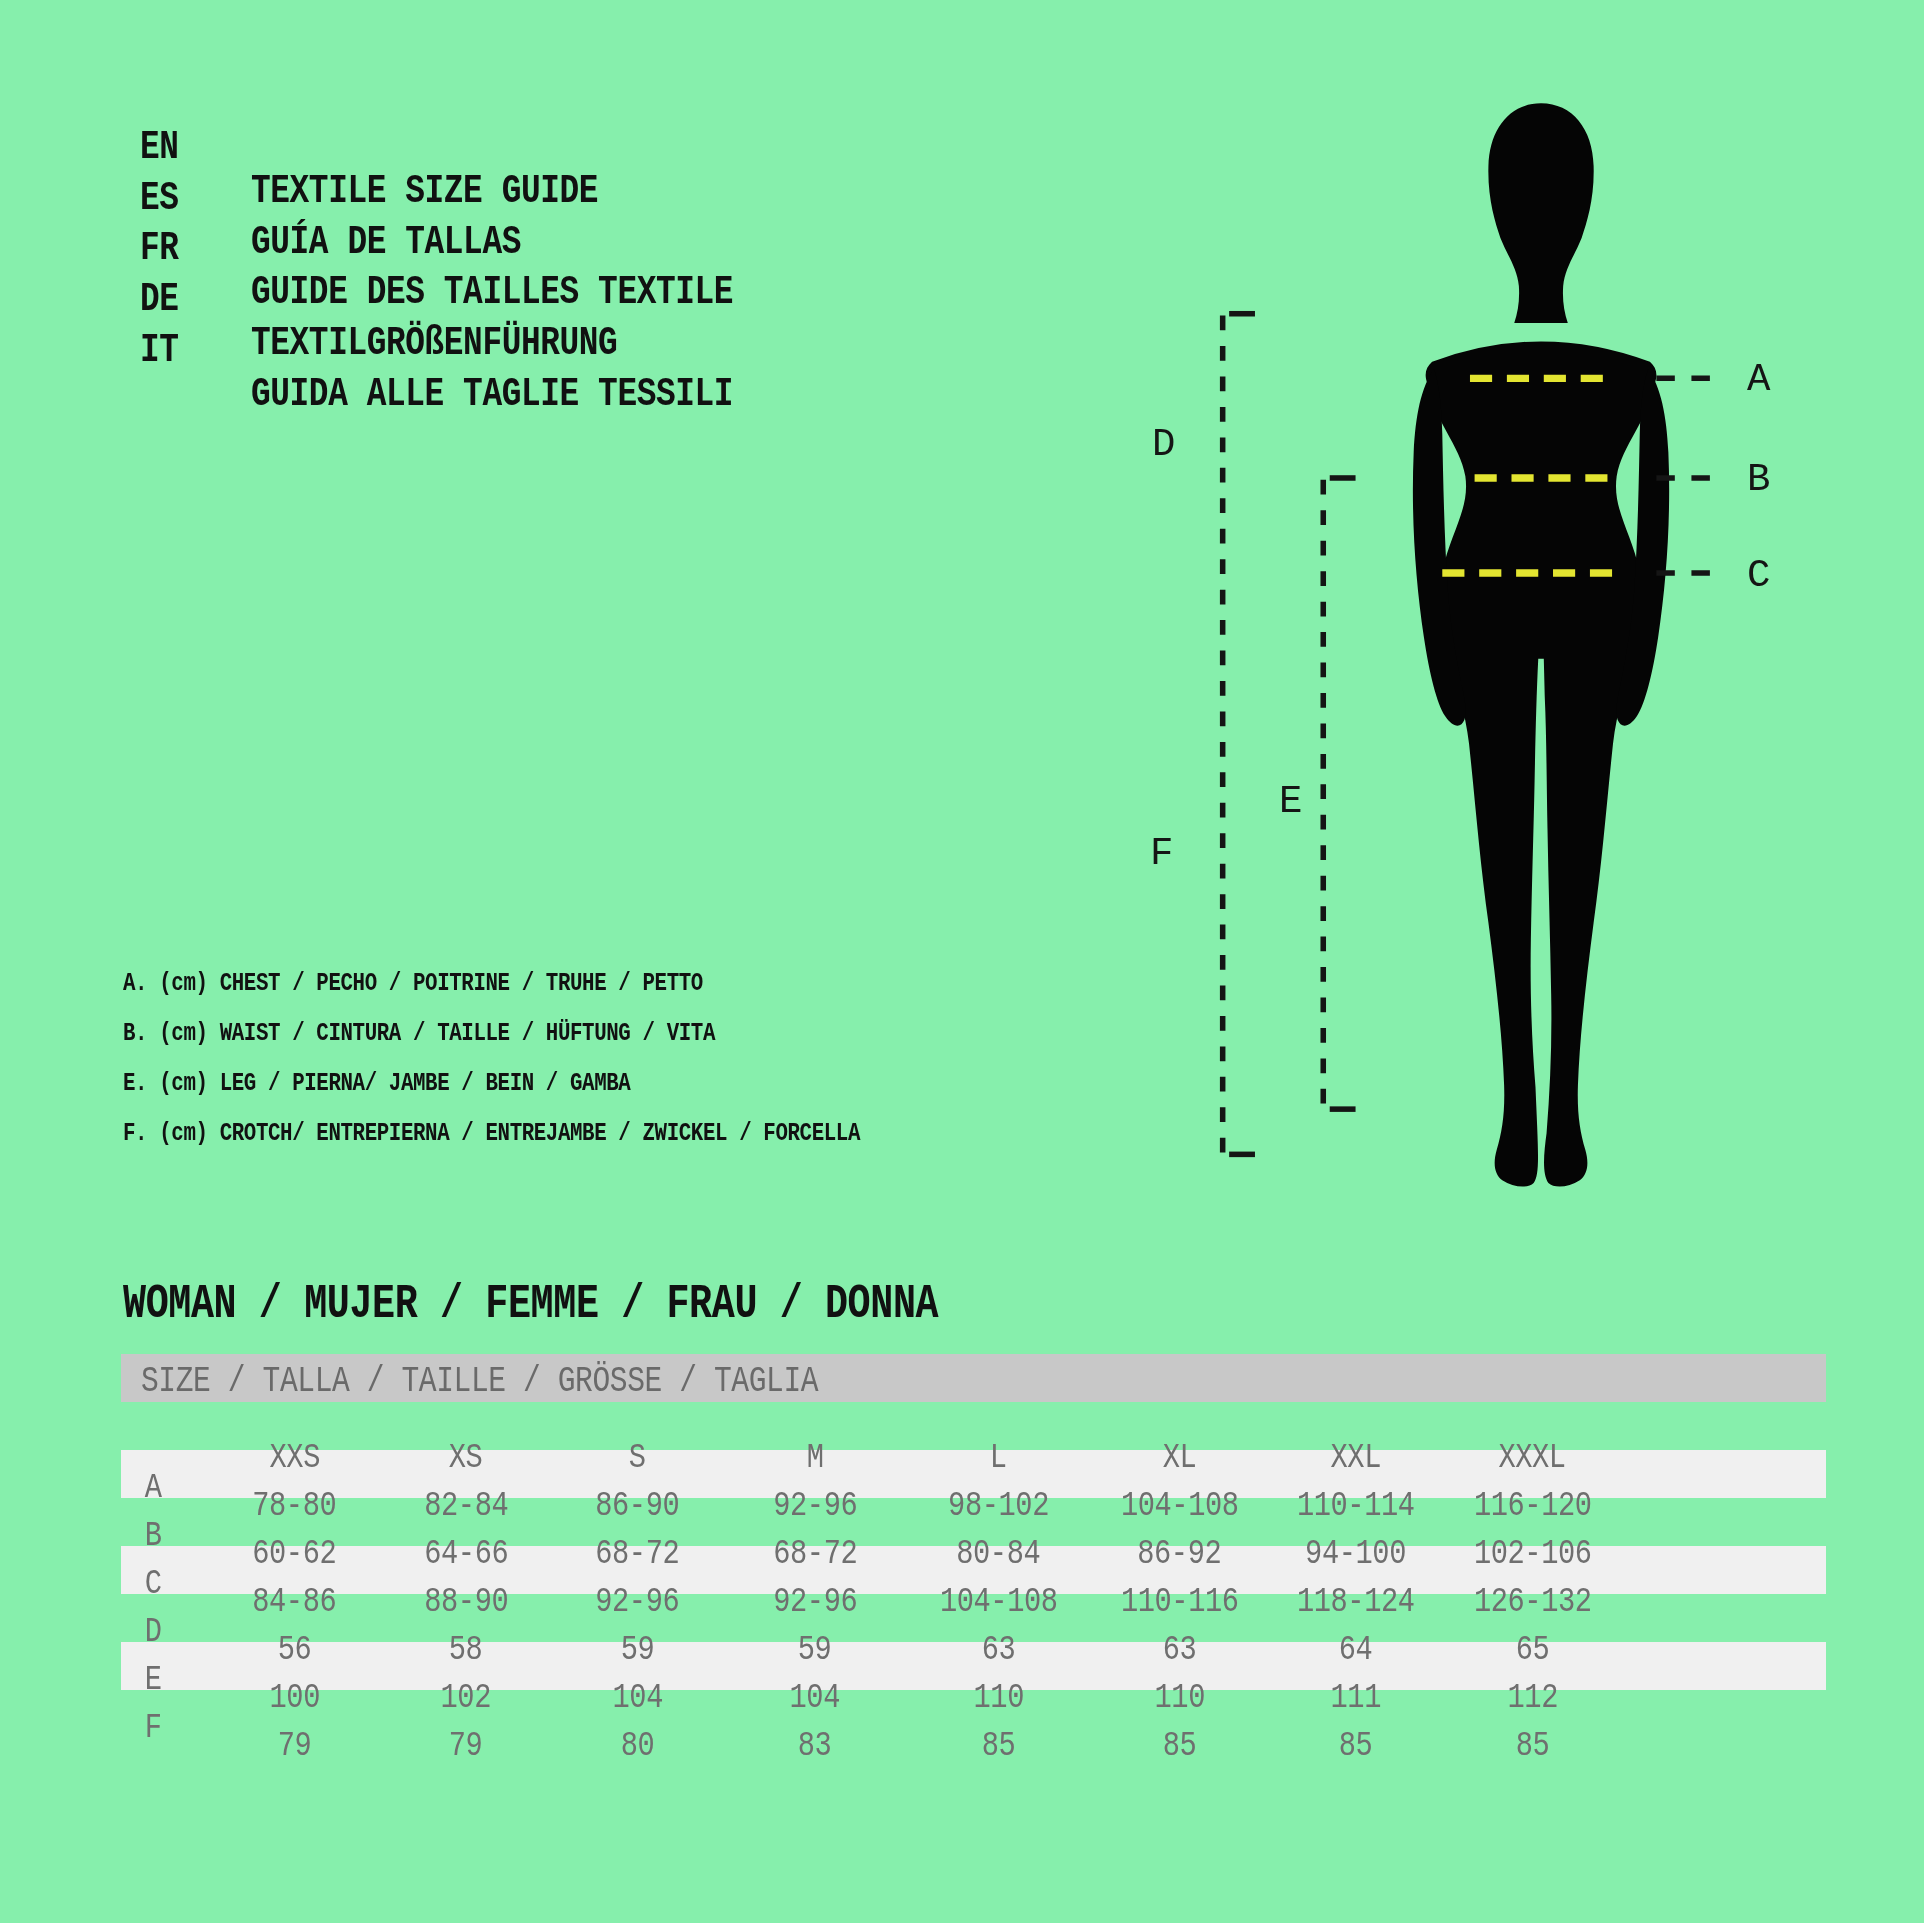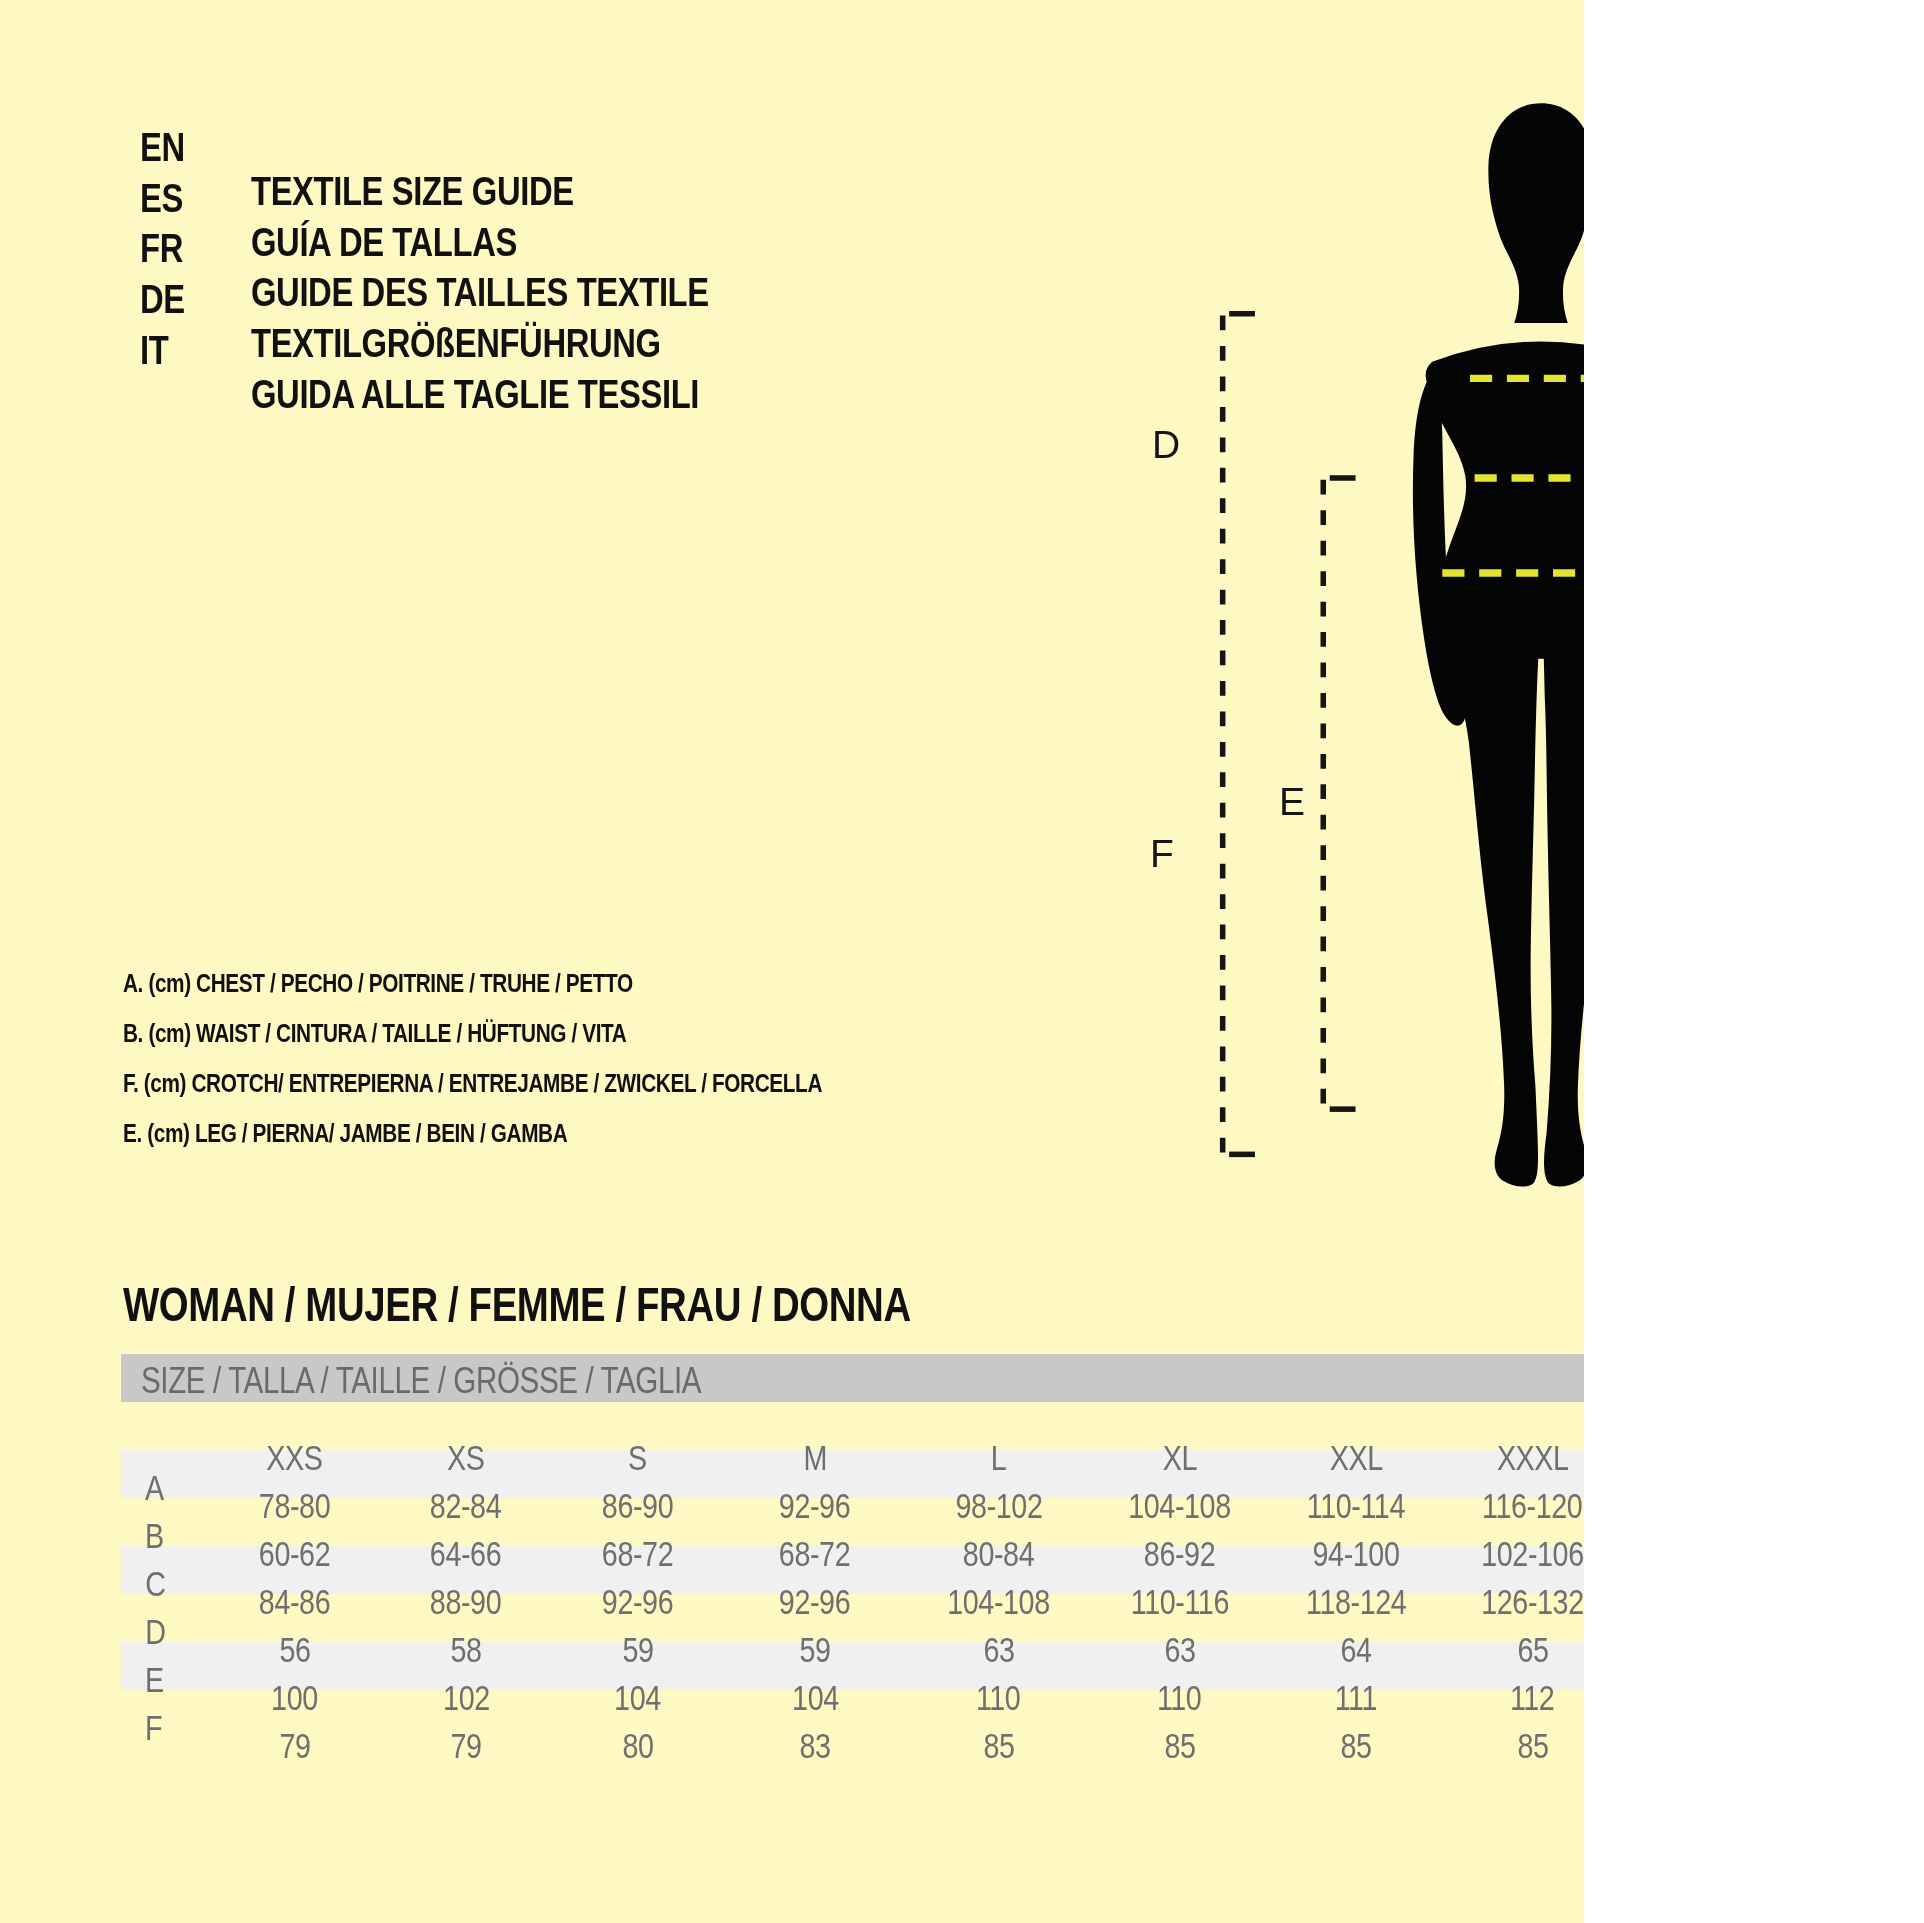--- a/index.html
+++ b/index.html
@@ -1,17 +1,17 @@
 <!DOCTYPE html>
 <html style="font-size:14.8px"><head>
 <meta charset="utf-8">
 <style>
   html,body{margin:0;padding:0;background:#ffffff;}
-  .canvas{position:relative;width:1584px;height:1923px;background:#fef9c3;overflow:hidden;
-          font-family:Liberation Sans, sans-serif;color:#111;}
+  .canvas{position:relative;width:1924px;height:1923px;background:#86efac;overflow:hidden;
+          font-family:Liberation Mono, monospace;color:#111;}
 
   
   .cond{display:inline-block;transform:scaleX(0.80);transform-origin:0 50%;letter-spacing:-0.5px;white-space:nowrap;}
   .condc{display:inline-block;transform:scaleX(0.82);transform-origin:50% 50%;letter-spacing:-0.5px;white-space:nowrap;}
 
   
   .lang-block{position:absolute;left:0;top:0;}
   .lang-row{position:absolute;height:51px;line-height:51px;font-size:41px;font-weight:700;}
   .lang-code{position:absolute;left:140px;top:0;}
   .lang-title{position:absolute;left:251px;top:0;margin-top:44px;}
@@ -111,22 +111,22 @@
   <div class="fig-label" style="left:1747px;top:358px">A</div>
   <div class="fig-label" style="left:1747px;top:458px">B</div>
   <div class="fig-label" style="left:1747px;top:554px">C</div>
   <div class="fig-label" style="left:1152px;top:423px">D</div>
   <div class="fig-label" style="left:1279px;top:780px">E</div>
   <div class="fig-label" style="left:1150px;top:832px">F</div>
 
   <div class="defs">
     <div class="def-line"><span class="cond">A. (cm) CHEST / PECHO / POITRINE / TRUHE / PETTO</span></div>
     <div class="def-line"><span class="cond">B. (cm) WAIST / CINTURA / TAILLE / HÜFTUNG / VITA</span></div>
+    <div class="def-line"><span class="cond">E. (cm) LEG / PIERNA/ JAMBE / BEIN / GAMBA</span></div>
     <div class="def-line"><span class="cond">F. (cm) CROTCH/ ENTREPIERNA / ENTREJAMBE / ZWICKEL / FORCELLA</span></div>
-    <div class="def-line"><span class="cond">E. (cm) LEG / PIERNA/ JAMBE / BEIN / GAMBA</span></div>
   </div>
 
   <div class="gender-line"><span class="cond">WOMAN / MUJER / FEMME / FRAU / DONNA</span></div>
 
   <div class="size-table">
     <div class="bar">
       <span class="cond">SIZE / TALLA / TAILLE / GRÖSSE / TAGLIA</span>
     </div>
 
     <div class="trow">

